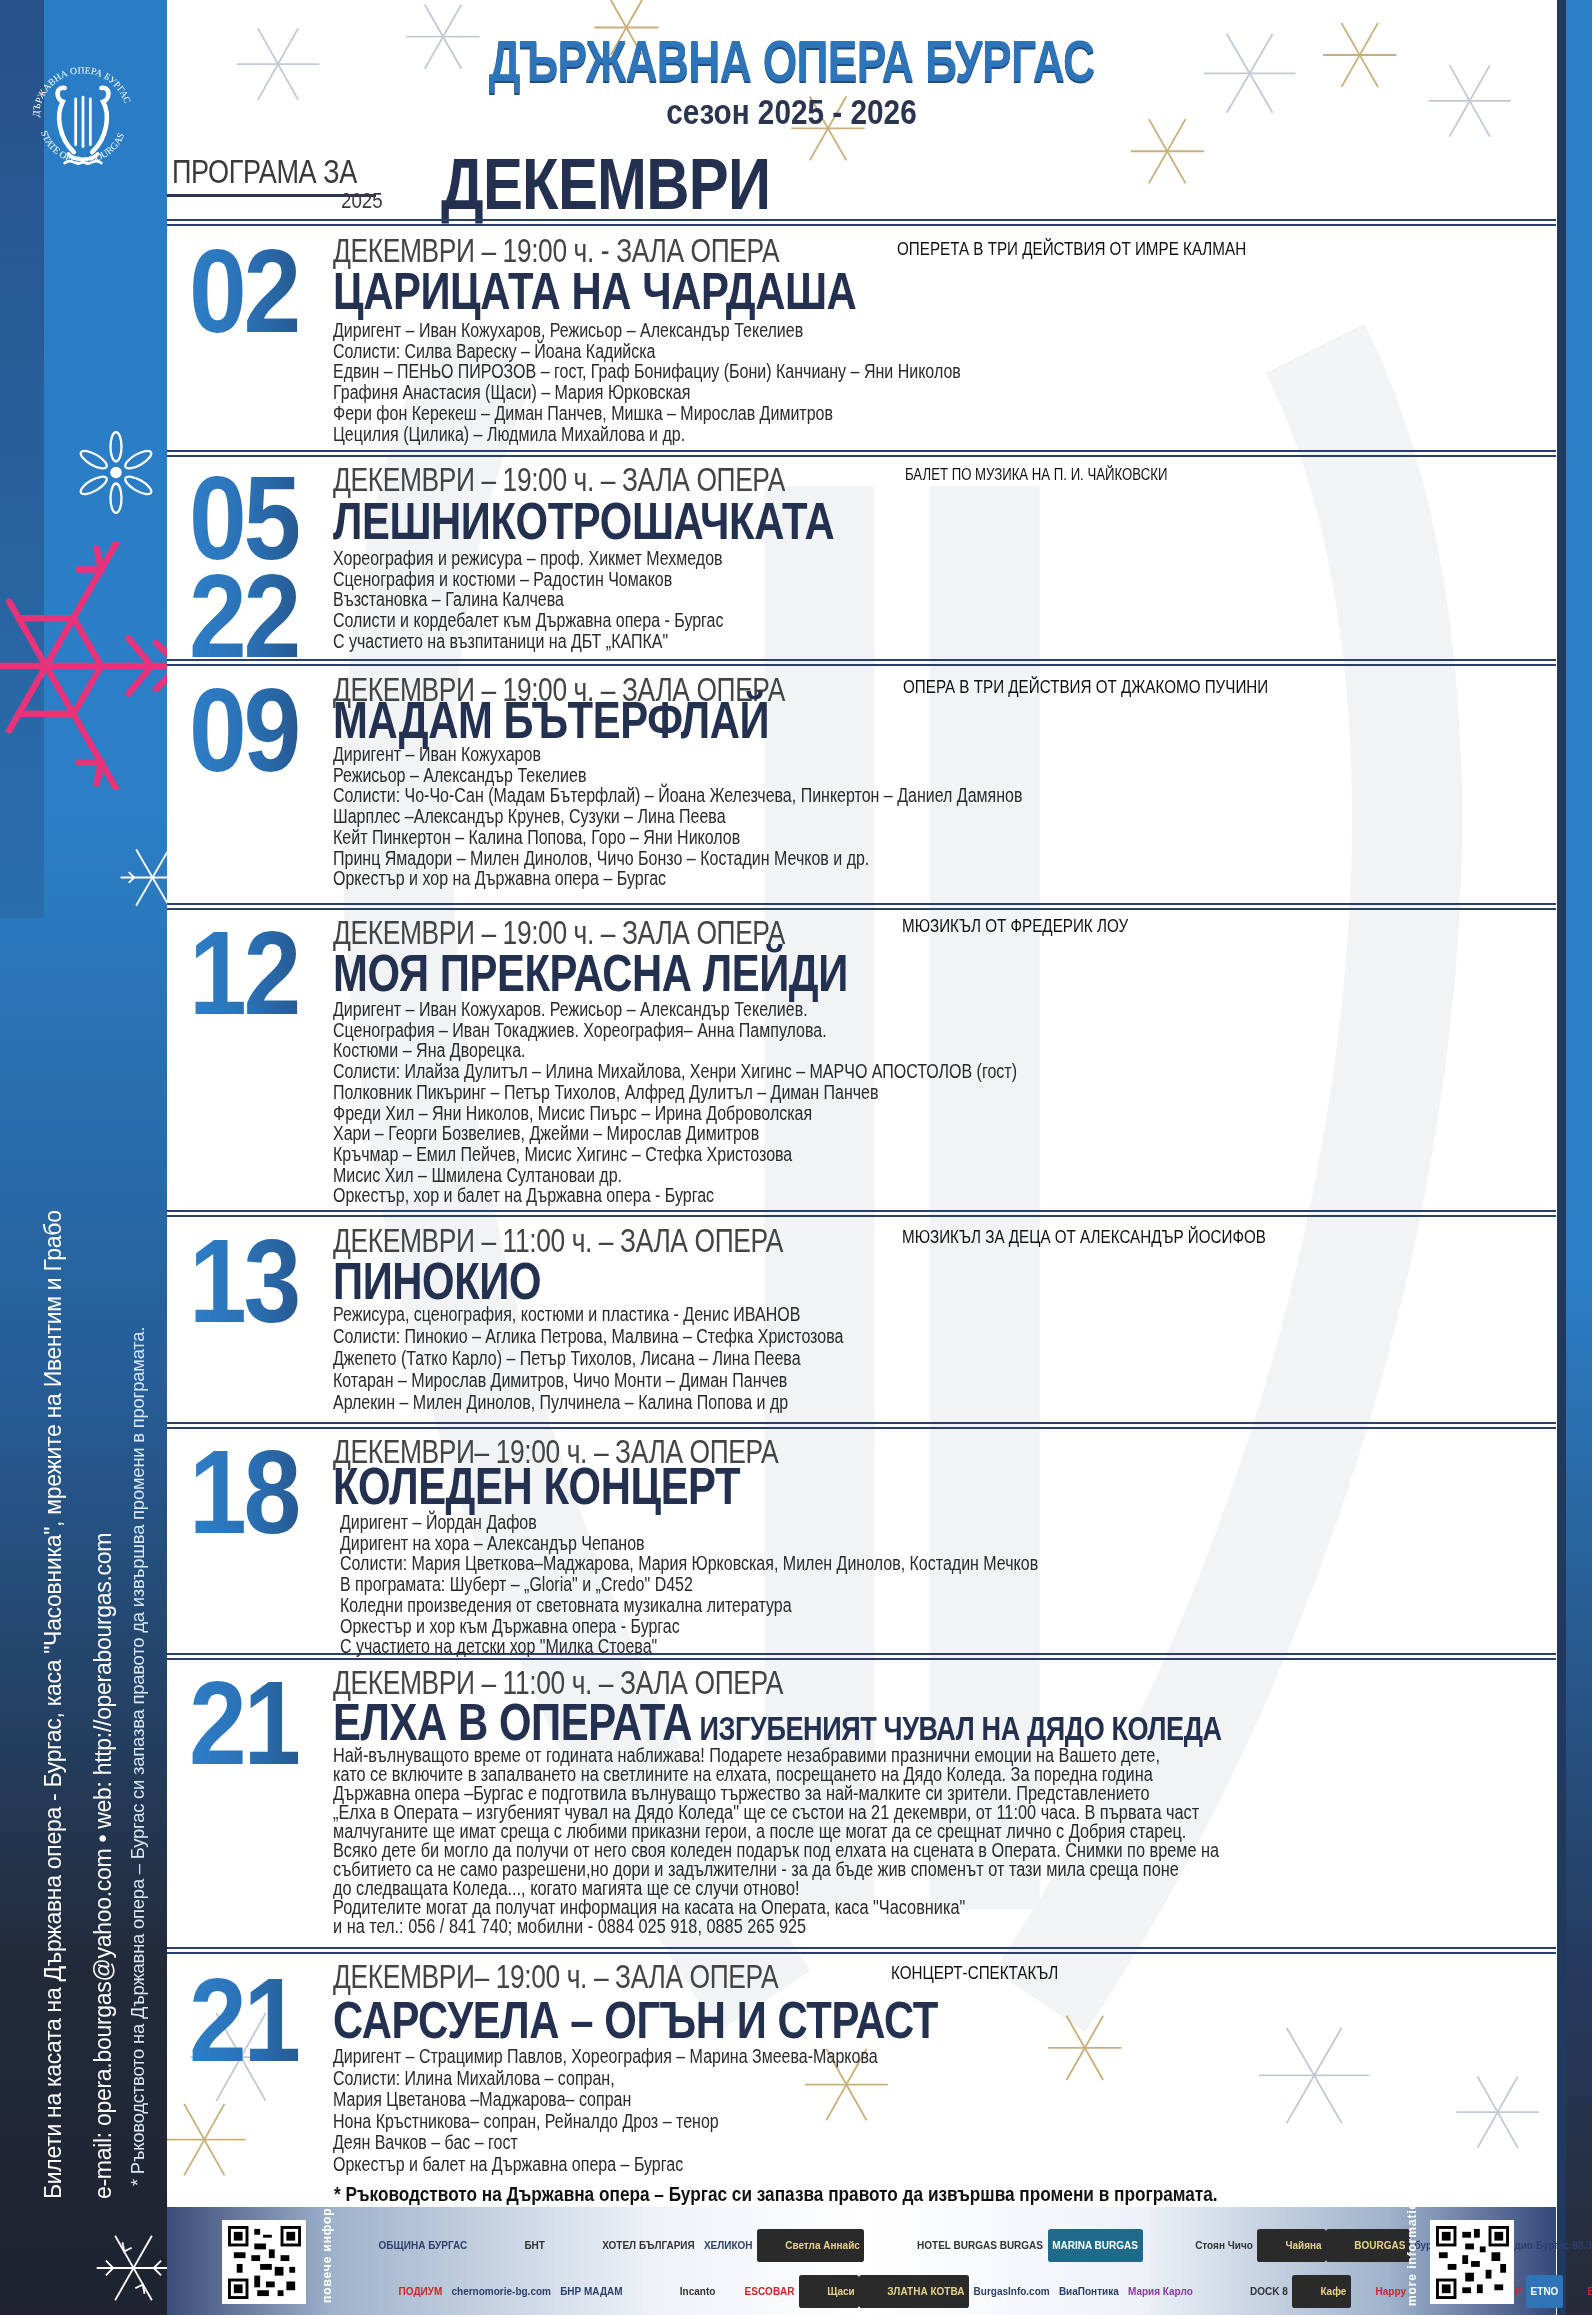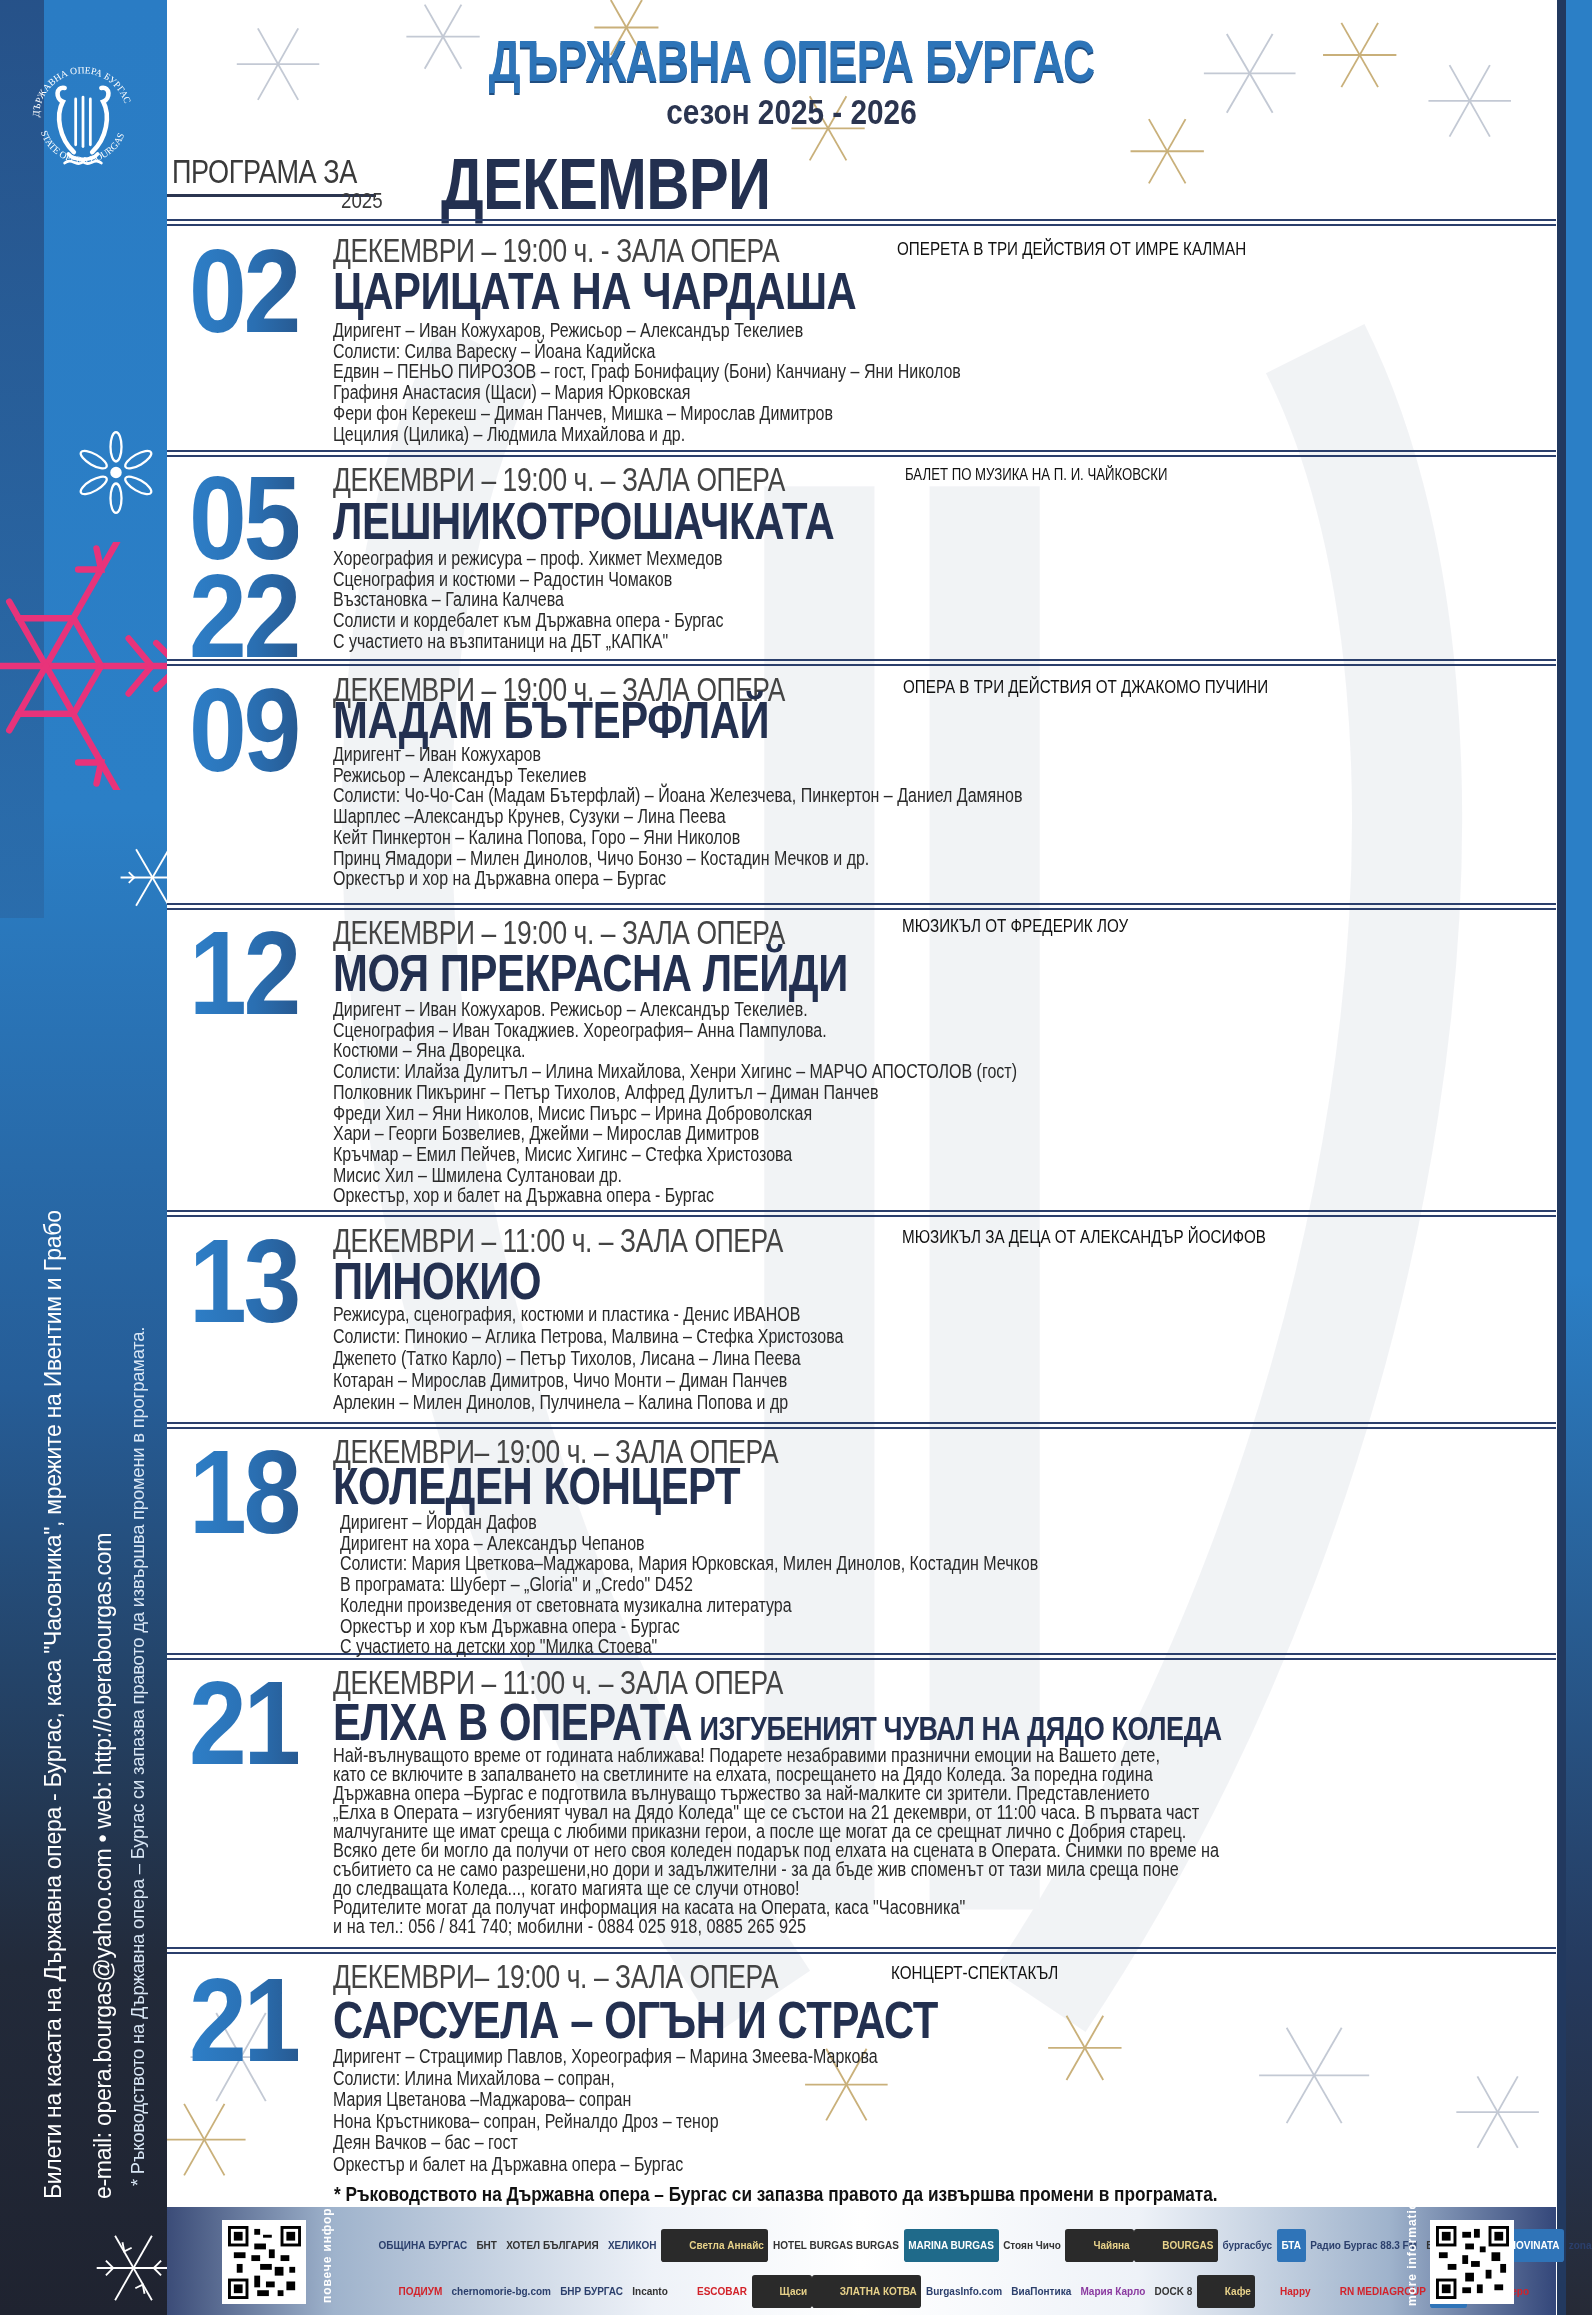--- a/index.html
+++ b/index.html
@@ -125,21 +125,21 @@
   .logos-row.r1 { top: 16.5px; height: 44px; }
   .logos-row.r2 { top: 66px; height: 37px; }
   .logo-item {
     font-size: 10px; color: #2b3f6c; font-weight: bold; white-space: nowrap; padding: 2.8px 4.6px;
     border-radius: 2.8px; display: flex; align-items: center; justify-content: center; height: 33px;
   }
   .logo-item.dark { background: #2a2a2a; color: #e8d28a; padding-left: 28px; }
   .logo-item.blue { background: #2f74b8; color: #fff; }
   .logo-item.teal { background: #1f6a8a; color: #fff; }
   .logo-item.red { color: #d2232a; margin-left: 20px; }
-  .logo-item.plain { color: #333; }
+  .logo-item.plain { color: #333; margin-left: 48px; }
 </style>
 </head>
 <body>
 
 <div class="sidebar-left">
   <div class="darkstrip"></div>
 
   <svg class="logo" viewBox="0 0 120 150">
     <defs>
       <path id="arcTop" d="M12,72 A48,48 0 0 1 108,72"></path>
@@ -517,21 +517,21 @@
     <div class="logo-item">бургасбус</div>
     <div class="logo-item blue">БТА</div>
     <div class="logo-item">Радио Бургас 88.3 FM</div>
     <div class="logo-item plain">BURGASNEWS</div>
     <div class="logo-item blue">NOVINATA</div>
     <div class="logo-item">zonanews</div>
   </div>
   <div class="logos-row r2">
     <div class="logo-item red">ПОДИУМ</div>
     <div class="logo-item">chernomorie-bg.com</div>
-    <div class="logo-item">БНР БУРГАС</div>
+    <div class="logo-item">БНР МАДАМ</div>
     <div class="logo-item plain">Incanto</div>
     <div class="logo-item red">ESCOBAR</div>
     <div class="logo-item dark">Щаси</div>
     <div class="logo-item dark">ЗЛАТНА КОТВА</div>
     <div class="logo-item">BurgasInfo.com</div>
     <div class="logo-item">ВиаПонтика</div>
     <div class="logo-item" style="color:#8a3aa0">Мария Карло</div>
     <div class="logo-item plain">DOCK 8</div>
     <div class="logo-item dark">Кафе</div>
     <div class="logo-item red">Happy</div>

